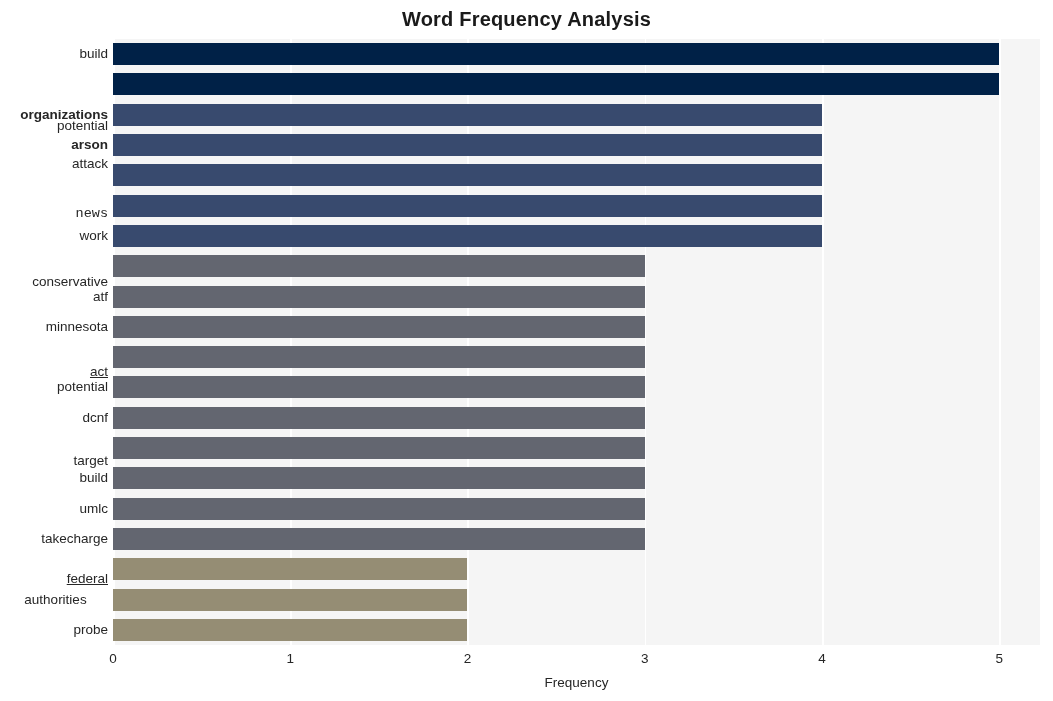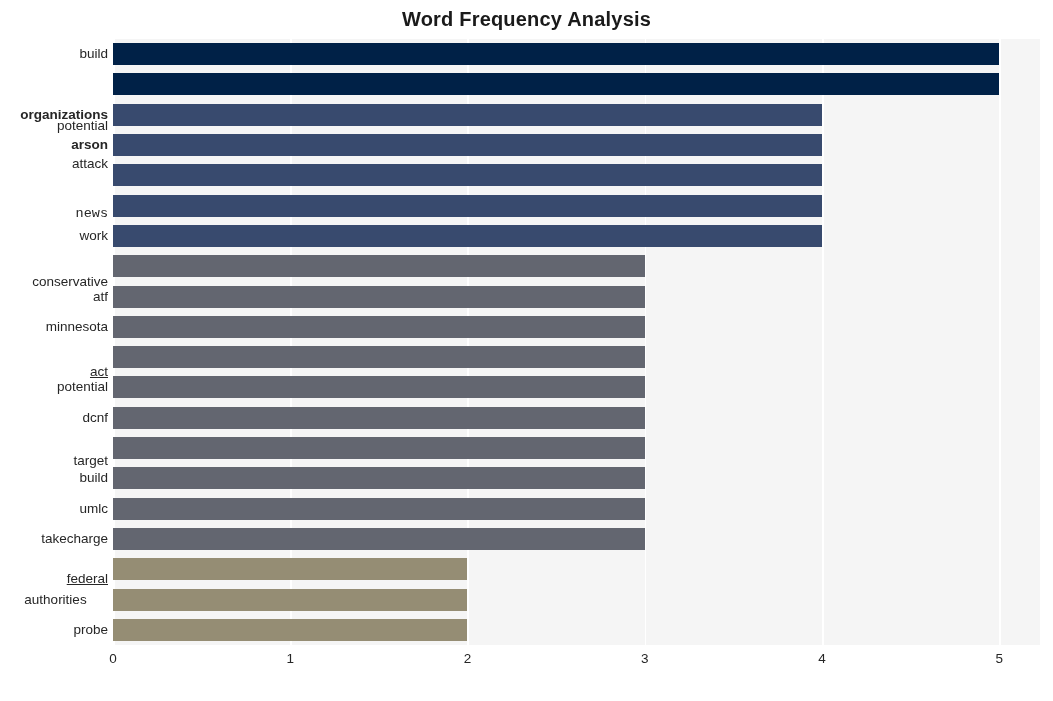--- a/index.html
+++ b/index.html
@@ -178,14 +178,15 @@
 
   <div id="xtick-layer">
       <div class="xtick" style="left: 113px;">0</div>
       <div class="xtick" style="left: 290.247px;">1</div>
       <div class="xtick" style="left: 467.493px;">2</div>
       <div class="xtick" style="left: 644.74px;">3</div>
       <div class="xtick" style="left: 821.987px;">4</div>
       <div class="xtick" style="left: 999.233px;">5</div>
     </div>
 
+  <div id="xlabel">Frequency</div>
 
 </div>
 
 </body></html>

